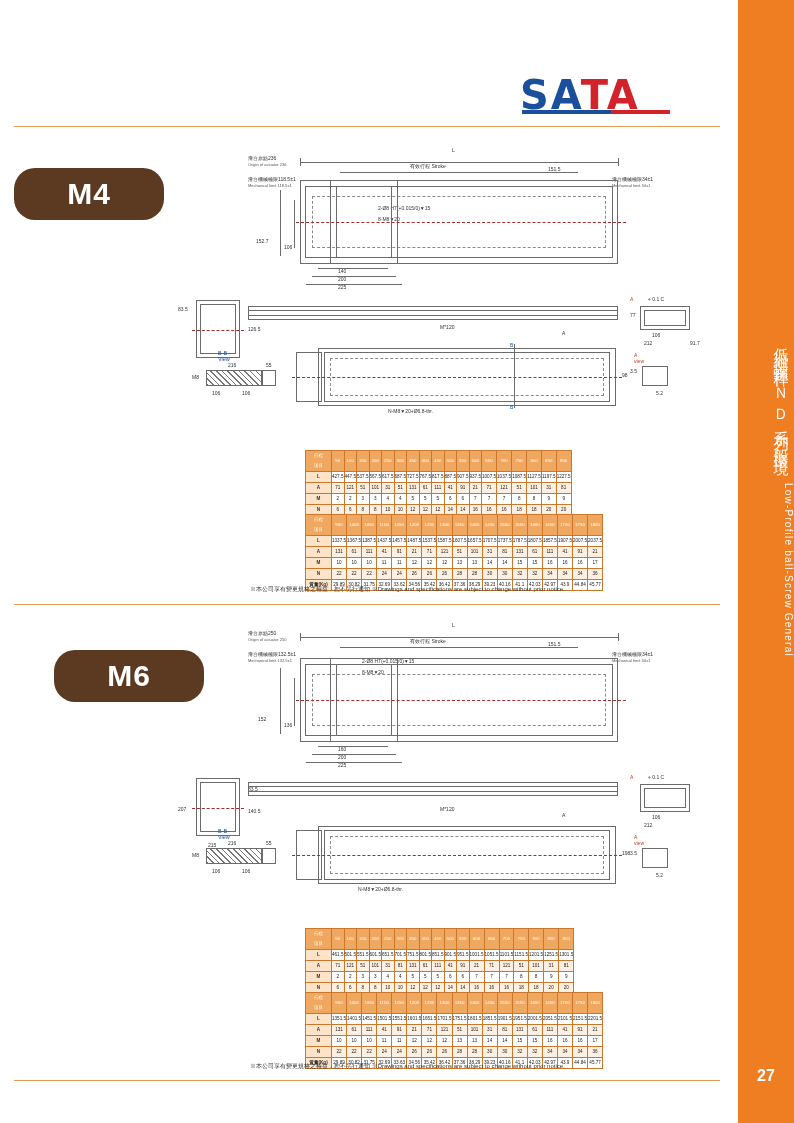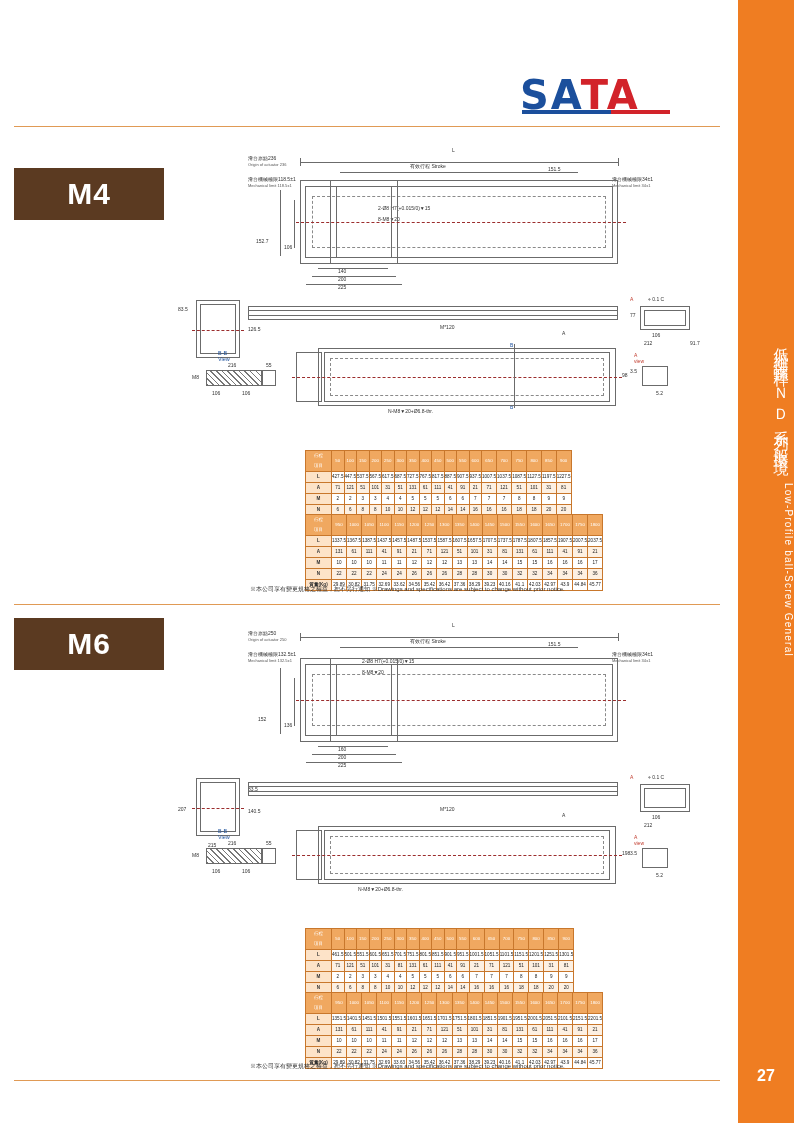--- a/index.html
+++ b/index.html
@@ -50,21 +50,21 @@
   }
   
   .hr {
     position:absolute; left:14px; width:706px; height:1px; background:#e09a55;
   }
   
   .model-tab {
     position:absolute; left:14px; width:150px; height:52px;
     background:#5b3a21; color:#fff;
     display:flex; align-items:center; justify-content:center;
-    font-size:30px; font-weight:bold; letter-spacing:1px;
+    font-size:30px; font-weight:bold; letter-spacing:1px;border-radius:21px;
   }
   
   .draw {
     position:absolute;
     font-size:5px; color:#333;
   }
   .lbl { position:absolute; white-space:nowrap; font-size:5px; line-height:6px; }
   .lbl .en { color:#555; font-size:4px; }
   .lbl-blue { color:#1b4f9c; }
   .ln { position:absolute; background:#6b6b6b; }
@@ -471,21 +471,21 @@
         <td>42.97</td>
         <td>43.9</td>
         <td>44.84</td>
         <td>45.77</td>
   </tr>
 </tbody>
   </table>
 
 <div class="note" style="left:250px; top:585px;">※本公司享有變更規格之權益，恕不另行通知 ※Drawings and specifications are subject to change without prior notice.</div>
 
-<div class="model-tab" style="top:618px;">
+<div class="model-tab" style="top:650px;margin-left:40px;">
   <span>M6</span>
 </div>
 
 <div class="draw" id="m6-draw">
   <div class="lbl" style="left:248px; top:630px;">
     <span>滑台原點250</span><br>
     <span class="en">Origin of actuator 250</span>
   </div>
   <div class="lbl" style="left:248px; top:651px;">
     <span>滑台機械極限132.5±1</span><br>

